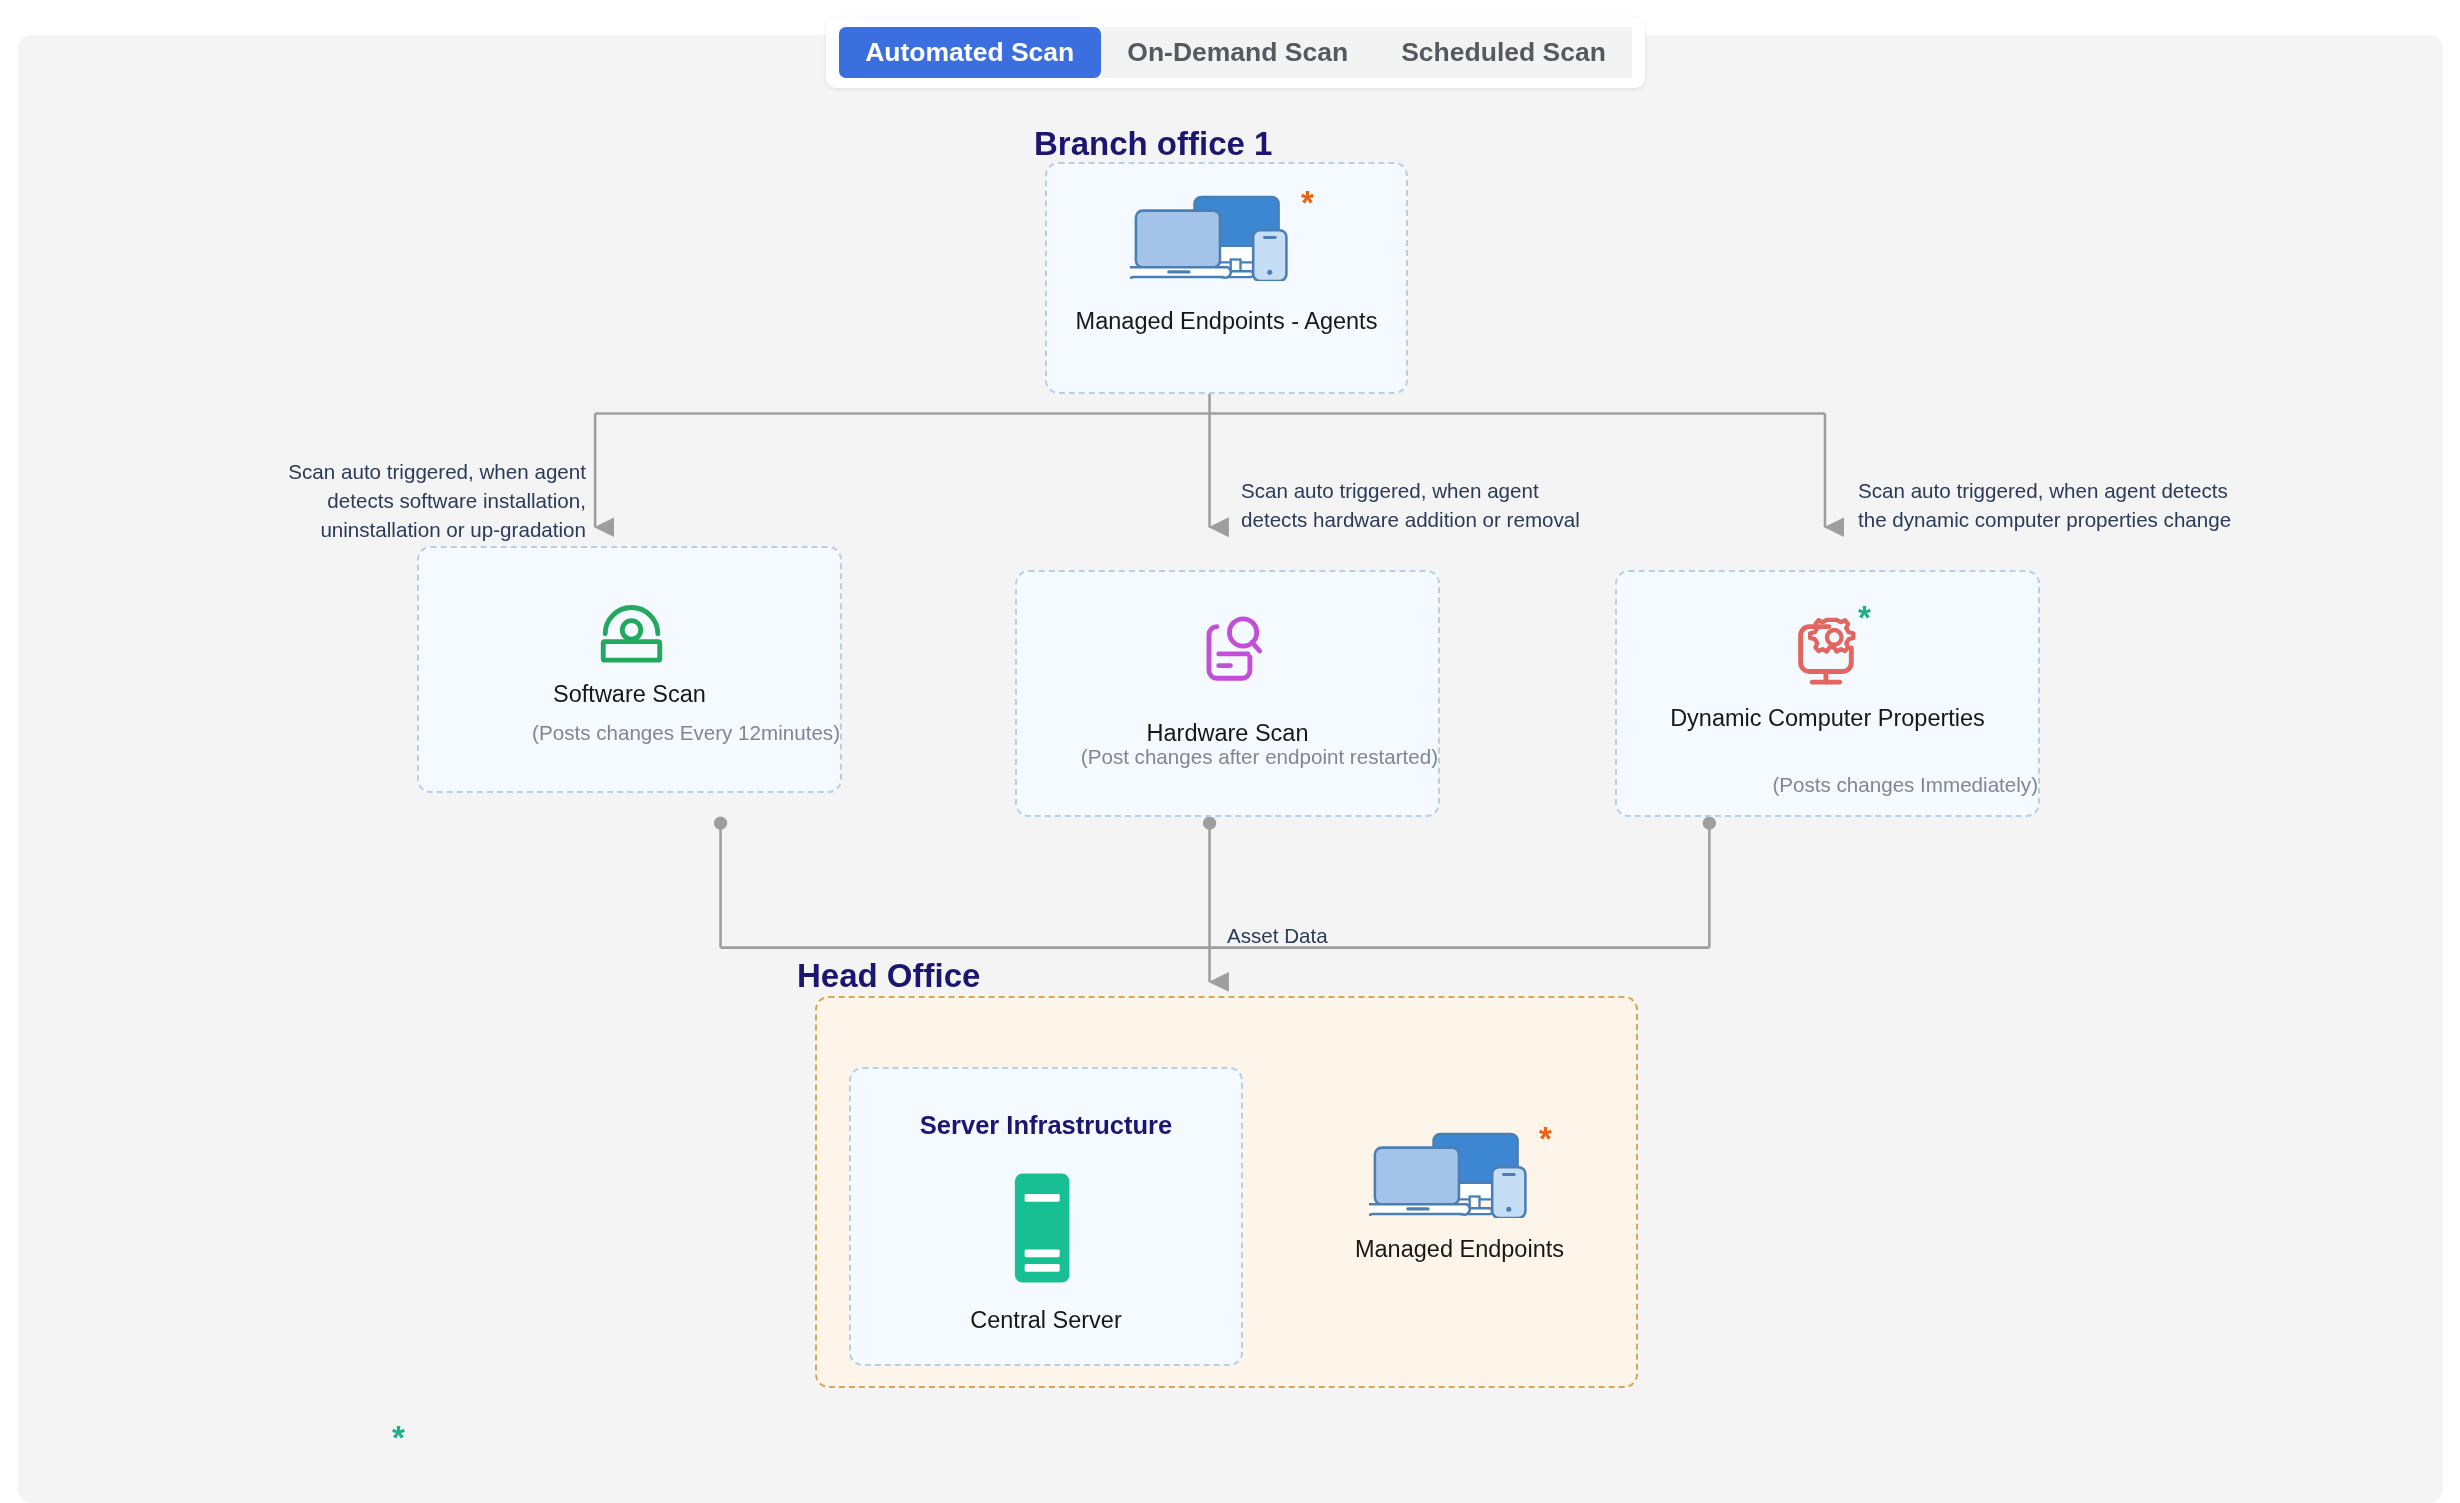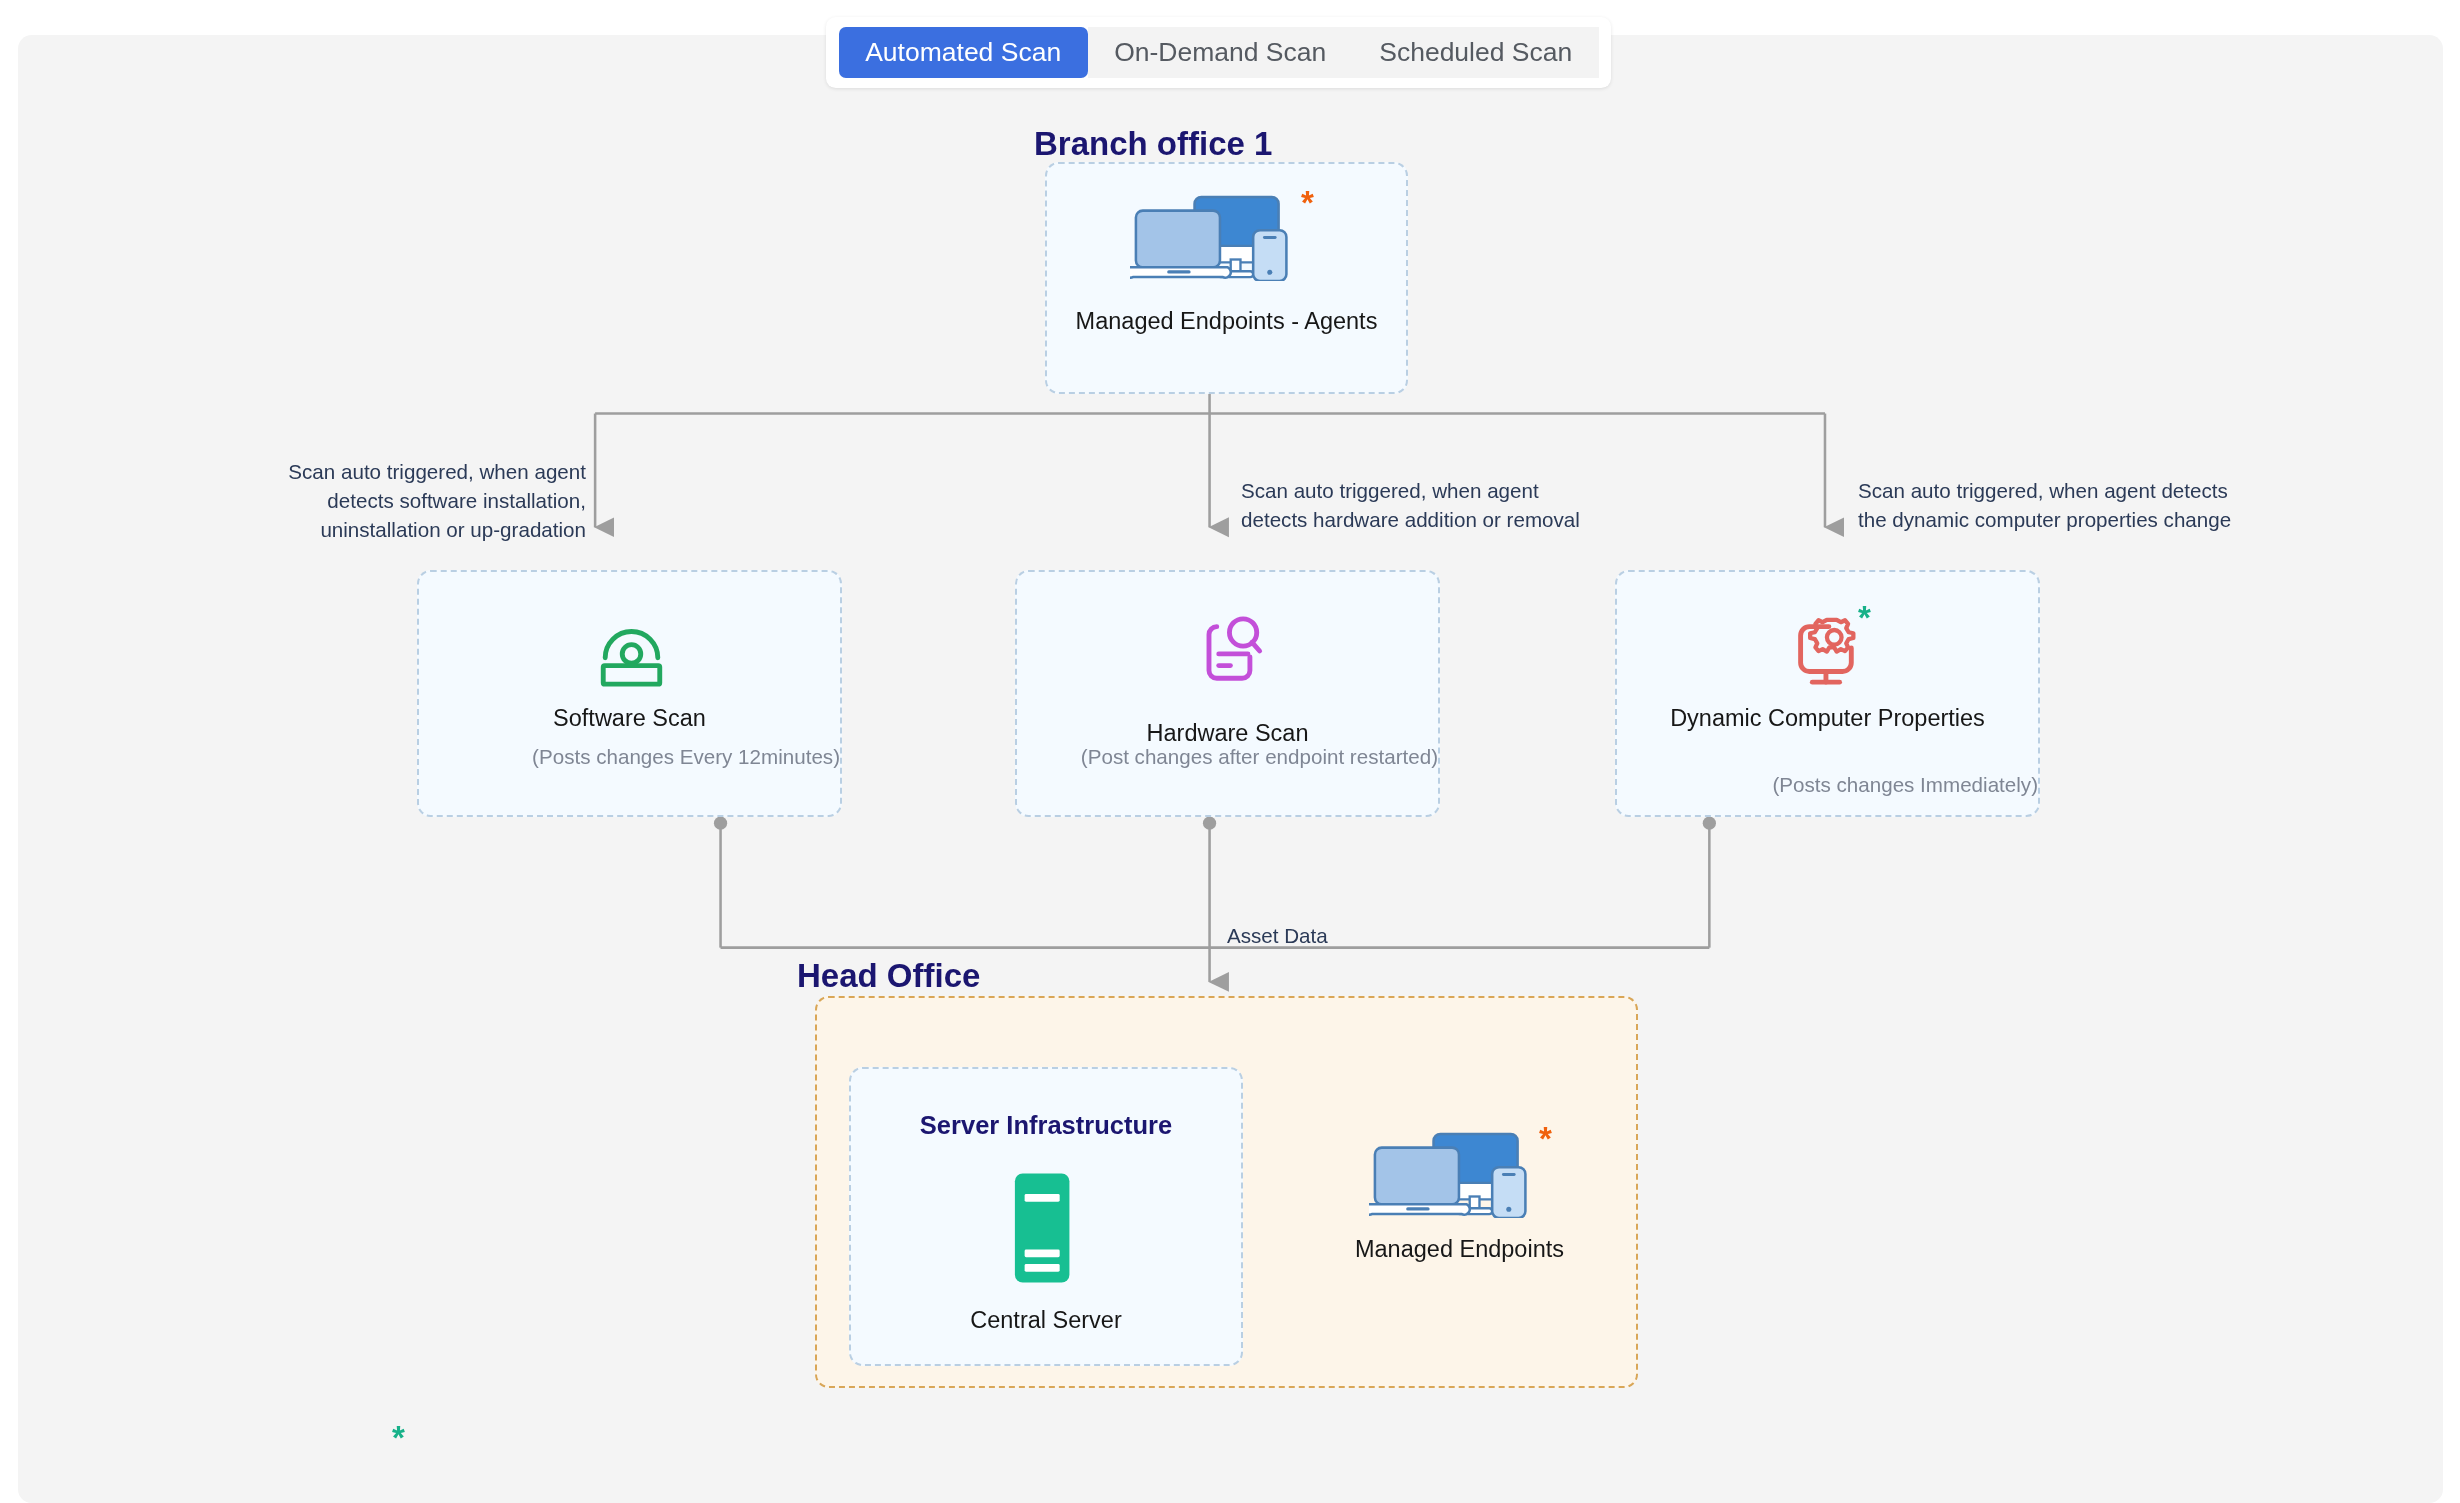--- a/index.html
+++ b/index.html
@@ -38,20 +38,21 @@
   }
   .tab {
     height: 51px;
     display: flex; align-items: center; justify-content: center;
     padding: 0 26.5px;
     font-size: 26.5px;
     color: #555a61;
     background: #f3f3f3;
     white-space: nowrap;
     cursor: pointer;
+    font-weight: bold;
   }
   .tab.active {
     background: #3b6fe0;
     color: #ffffff;
     border-radius: 6.9px;
     z-index: 2;
   }
 
   
   .sec-title {
@@ -214,21 +215,21 @@
   <div class="edge-label r" style="left:253px; top:457px; width:333px;">Scan auto triggered, when agent
 detects software installation,
 uninstallation or up-gradation</div>
 
   <div class="edge-label l" style="left:1241px; top:476px; width:392px;">Scan auto triggered, when agent
 detects hardware addition or removal</div>
 
   <div class="edge-label l" style="left:1858px; top:476px; width:412px;">Scan auto triggered, when agent detects
 the dynamic computer properties change</div>
 
-  <div class="dbox" style="left:417px; top:570px; width:425px; height:247px;">
+  <div class="dbox" style="left:417px; top:546px; width:425px; height:247px;">
 
     <div class="icon-wrap" style="left:178px; top:41px;">
       <svg width="69" height="76" viewBox="0 0 70 78">
         <path d="M8,46 a27,27 0 0 1 54,0" fill="none" stroke="#22a85f" stroke-width="5" stroke-linecap="round"></path>
         <circle cx="35" cy="42" r="9.5" fill="none" stroke="#22a85f" stroke-width="5"></circle>
         <rect x="6" y="54" width="58" height="19" rx="1.5" fill="none" stroke="#22a85f" stroke-width="5"></rect>
       </svg>
     </div>
 
     <div class="bx-title" style="top:133px;">Software Scan</div>

